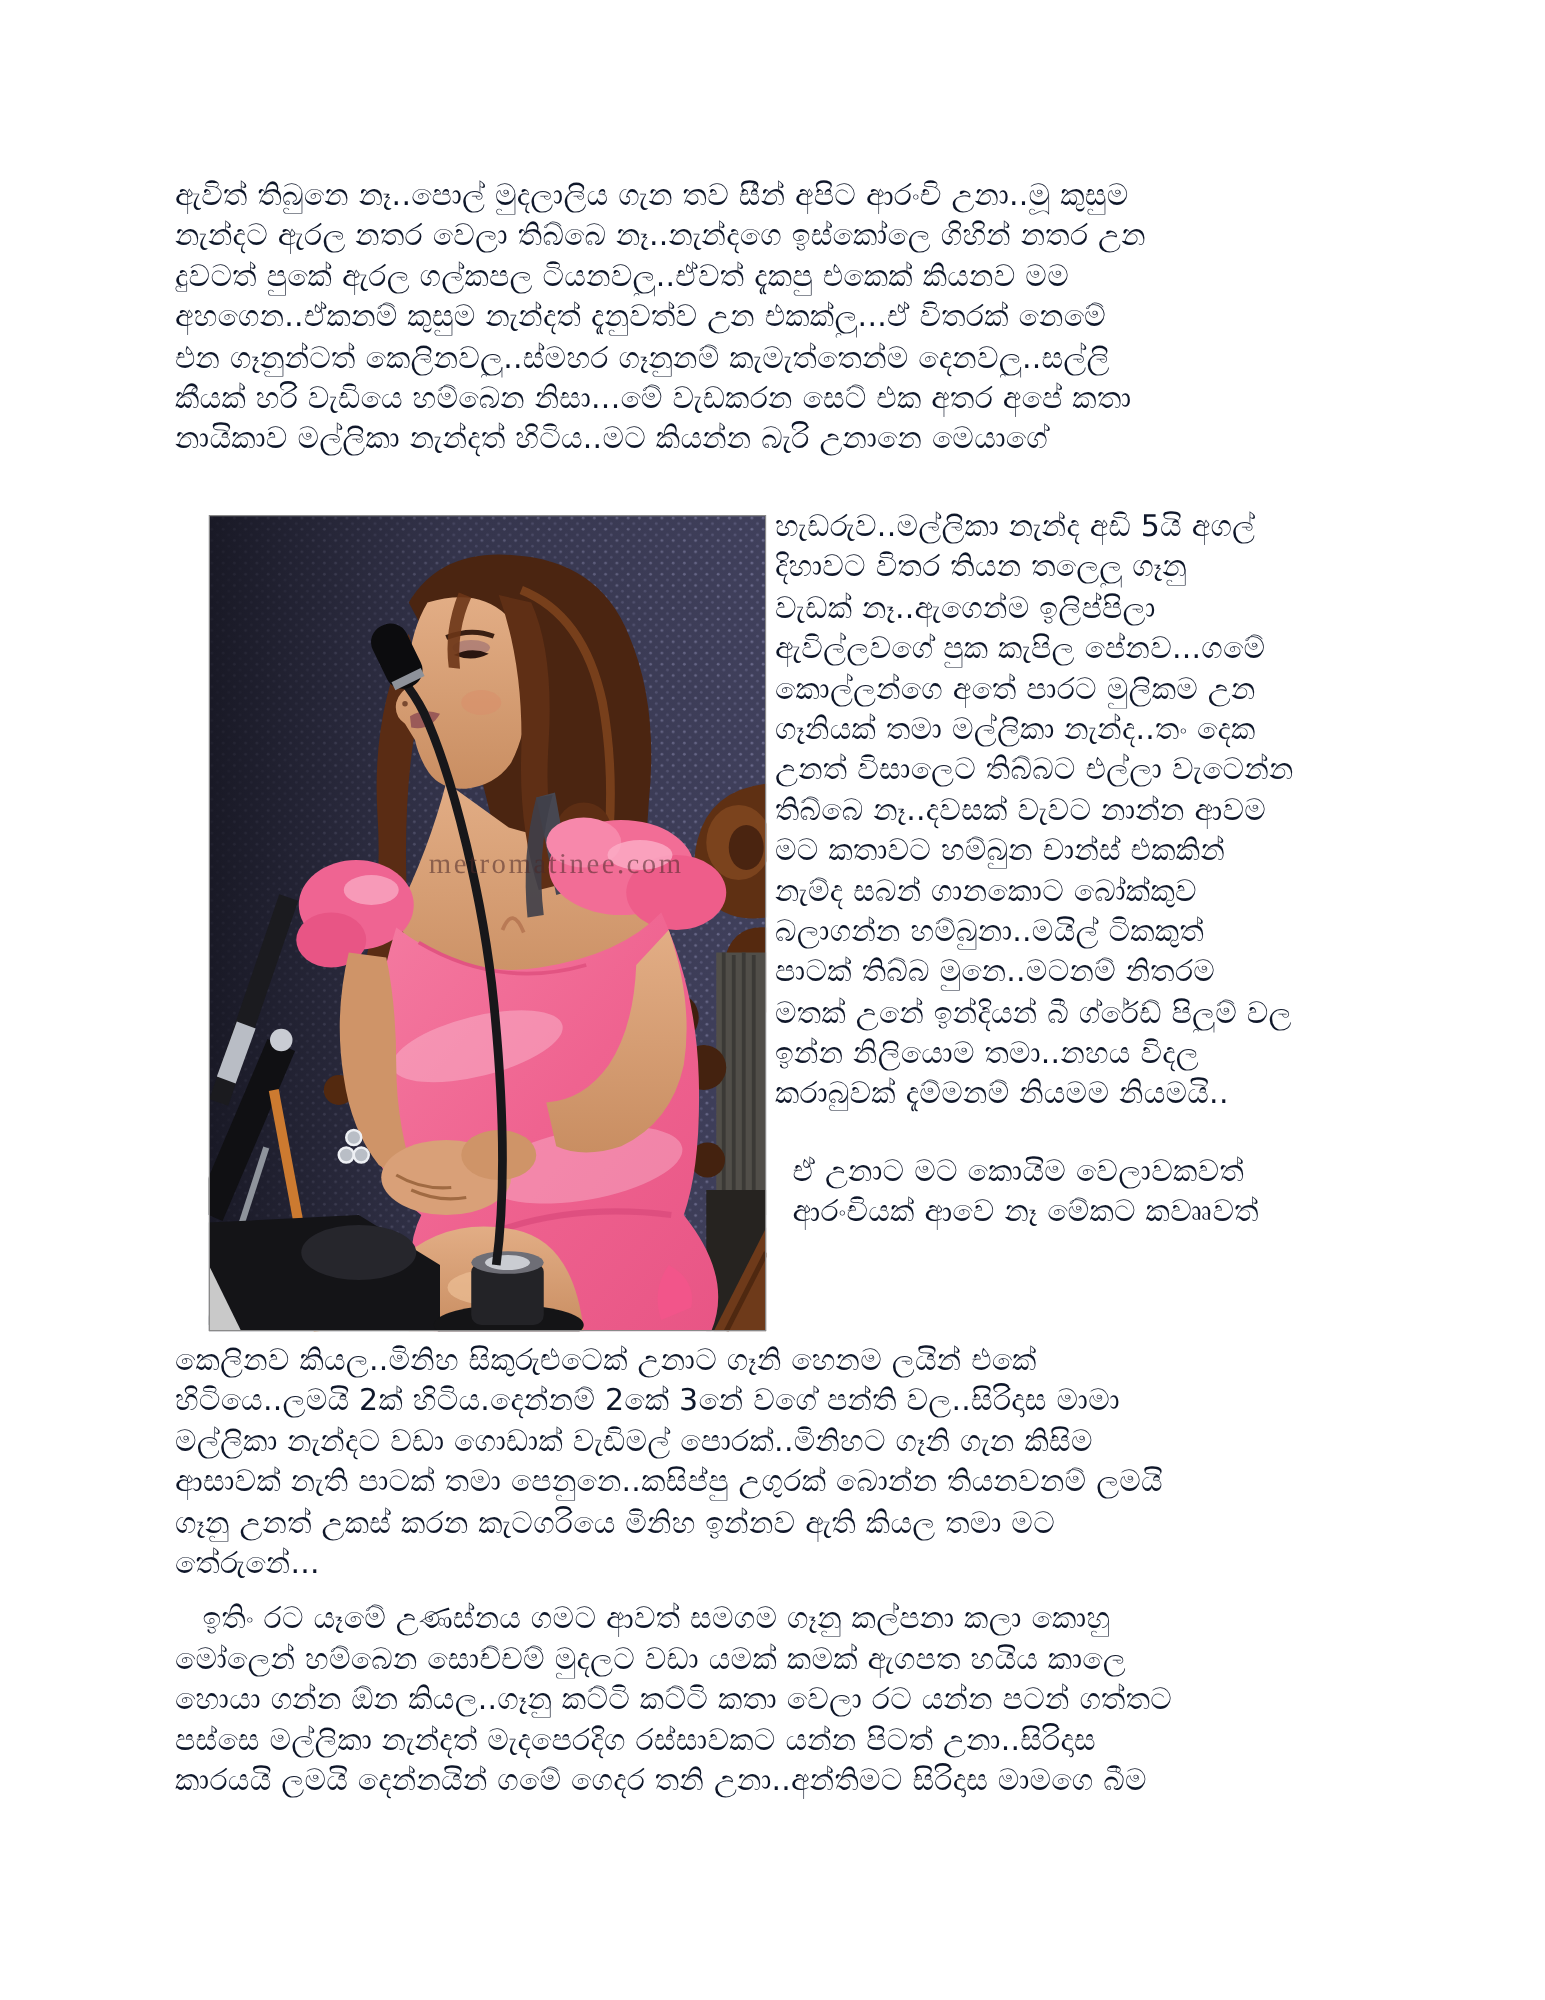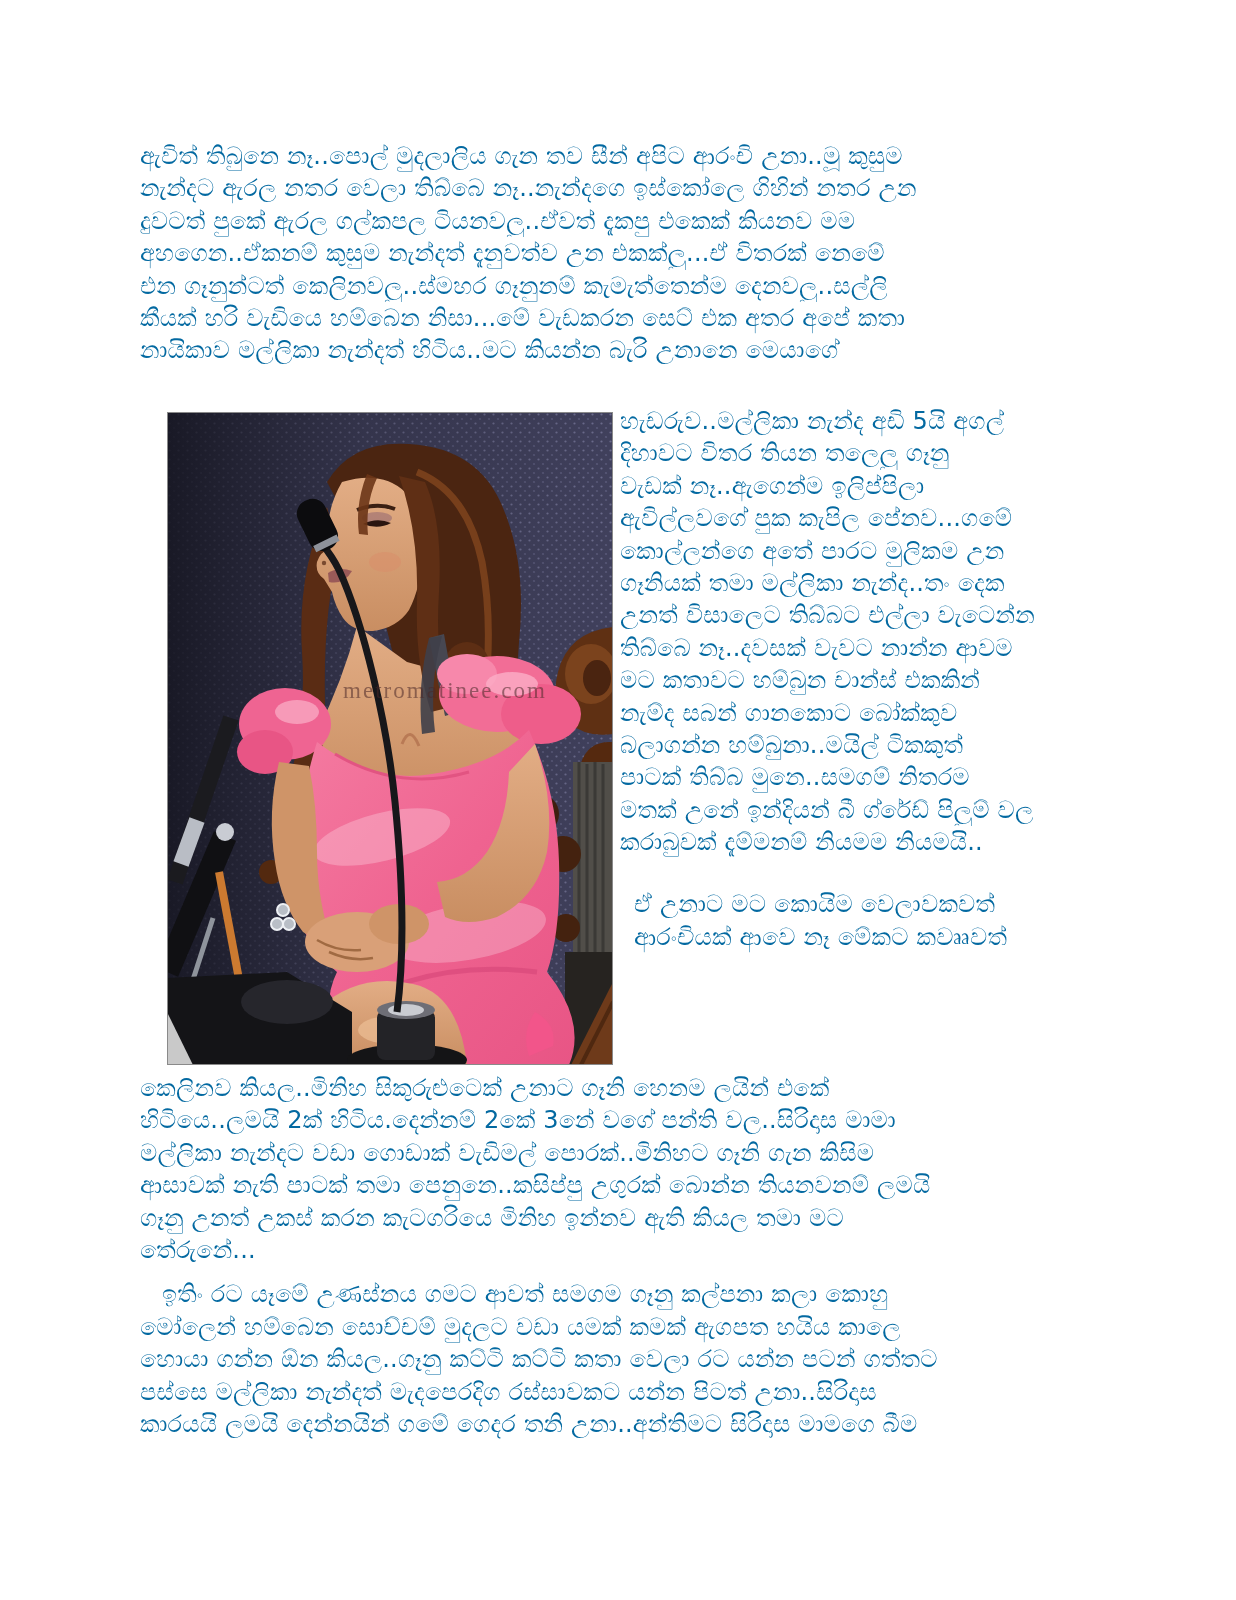--- a/index.html
+++ b/index.html
@@ -1,21 +1,21 @@
 <!DOCTYPE html>
 <html><head>
 <meta charset="utf-8">
 <style>
   html,body{margin:0;padding:0;background:#ffffff;}
   #page{
     position:relative;
     width:1236px;height:1600px;
     background:#ffffff;
     font-family:"DejaVu Sans", sans-serif;
-    color:#0369a1;
+    color:#0f172a;
     overflow:hidden;
   }
   .block{position:absolute;}
   .line{
     font-size:24px;
     line-height:32.4px;
     height:32.4px;
     white-space:nowrap;
     overflow:hidden;
     letter-spacing:0.2px;
@@ -197,22 +197,23 @@
     <div class="line">දිහාවට විතර තියන තලෙලු ගෑනු</div>
     <div class="line">වැඩක් නෑ..ඇගෙන්ම ඉලිප්පිලා</div>
     <div class="line">ඇවිල්ලවගේ පුක කැපිල පේනව...ගමේ</div>
     <div class="line">කොල්ලන්ගෙ අතේ පාරට මුලිකම උන</div>
     <div class="line">ගෑනියක් තමා මල්ලිකා නැන්ද..තං දෙක</div>
     <div class="line">උනත් විසාලෙට තිබ්බට එල්ලා වැටෙන්න</div>
     <div class="line">තිබ්බෙ නෑ..දවසක් වැවට නාන්න ආවම</div>
     <div class="line">මට කතාවට හම්බුන චාන්ස් එකකින්</div>
     <div class="line">නැම්ද සබන් ගානකොට බෝක්කුව</div>
     <div class="line">බලාගන්න හම්බුනා..මයිල් ටිකකුත්</div>
-    <div class="line">පාටක් තිබ්බ මුනෙ..සමගම් නිතරම</div>
+    <div class="line">පාටක් තිබ්බ මුනෙ..මටනම් නිතරම</div>
     <div class="line">මතක් උනේ ඉන්දියන් බී ග්රේඩ් පිලුම් වල</div>
+    <div class="line">ඉන්න නිලියොම තමා..නහය විදල</div>
     <div class="line">කරාබුවක් දැම්මනම් නියමම නියමයි..</div>
     <div class="spacer"></div>
     <div class="line indent-sm">ඒ උනාට මට කොයිම වෙලාවකවත්</div>
     <div class="line indent-sm">ආරංචියක් ආවෙ නෑ මේකට කවෲවත්</div>
   </div>
 
   <div id="bottom-block" class="block">
     <div class="line">කෙලිනව කියල..මිනිහ සිකුරුළුටෙක් උනාට ගෑනි හෙනම ලයින් එකේ</div>
     <div class="line">හිටියෙ..ලමයි 2ක් හිටිය.දෙන්නම් 2කේ 3නේ වගේ පන්ති වල..සිරිදාස මාමා</div>
     <div class="line">මල්ලිකා නැන්දට වඩා ගොඩාක් වැඩිමල් පොරක්..මිනිහට ගෑනි ගැන කිසිම</div>

